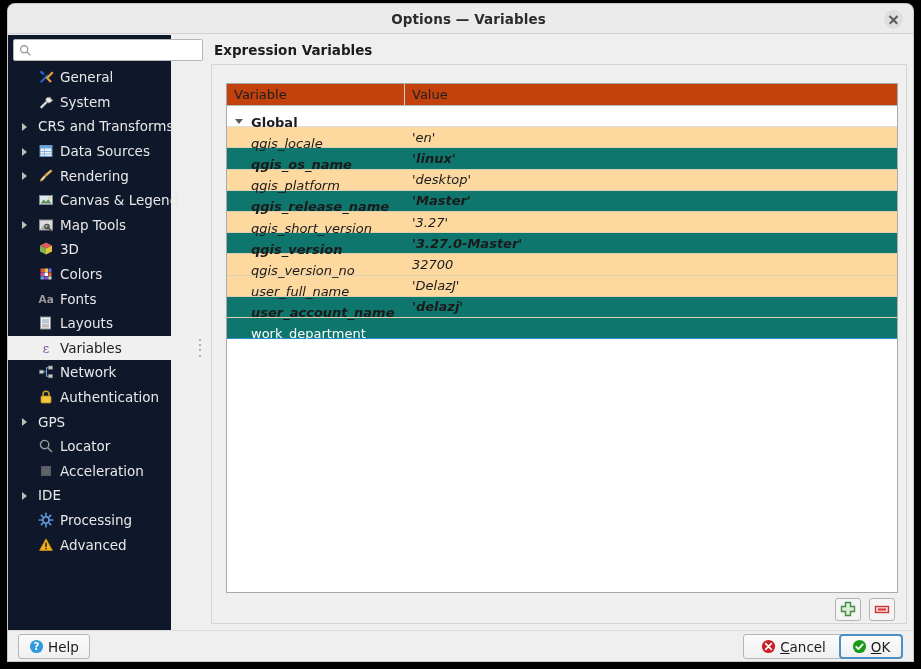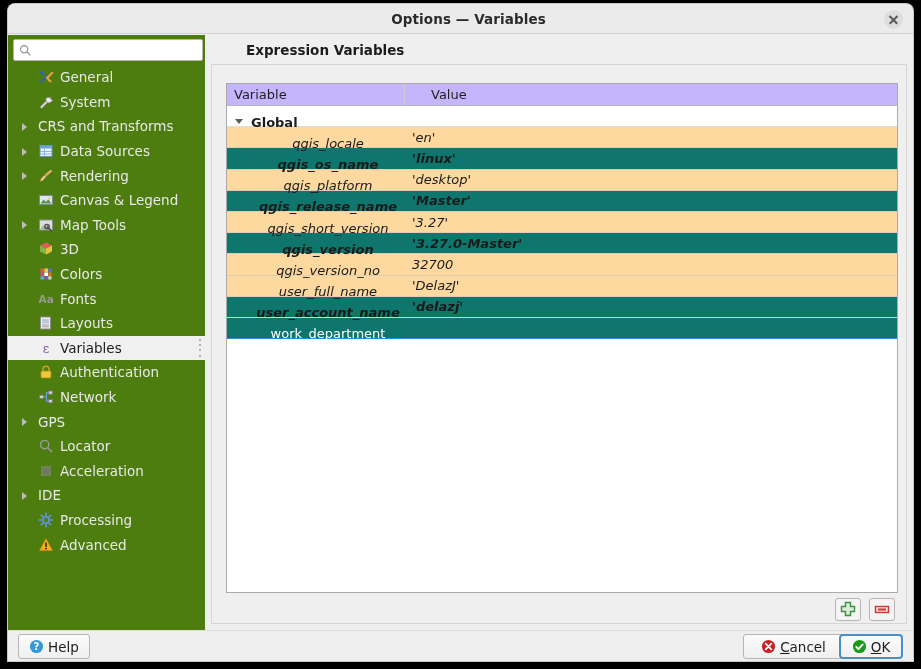--- a/index.html
+++ b/index.html
@@ -65,22 +65,22 @@
     position: absolute;
     left: 0; top: 31px;
     width: 905px; height: 595px;
     background: #efefef;
   }
 
   
   #left-col {
     position: absolute;
     left: 0; top: 0;
-    width: 197px; height: 595px;
-    background: #4d7c0f;
+    width: 163px; height: 595px;
+    background: #0f172a;
   }
   #search-wrap {
     position: absolute;
     left: 5px; top: 4px;
     width: 190px; height: 22px;
     background: #ffffff;
     border: 1px solid #b6b6b6;
     border-radius: 2px;
   }
   #search-icon {
@@ -155,21 +155,20 @@
     left: 197px; top: 0;
     width: 708px; height: 595px;
     background: #efefef;
   }
   #panel-title {
     position: absolute;
     left: 9px; top: 7px;
     font-size: 13.5px;
     font-weight: bold;
     color: #1c1c1c;
-    margin-left: 32px;
   }
   #panel-box {
     position: absolute;
     left: 6px; top: 29px;
     width: 696px; height: 560px;
     background: #efefef;
     border: 1px solid #d5d5d5;
   }
 
   
@@ -177,23 +176,22 @@
     position: absolute;
     left: 14px; top: 18px;
     width: 672px; height: 510px;
     background: #ffffff;
     border: 1px solid #aaaaaa;
     overflow: hidden;
   }
   #thead {
     display: flex;
     height: 22px;
-    background: #c4b5fd;
+    background: #c2410c;
     border-bottom: 1px solid #b9b9b9;
-    gap: 19px;
   }
   .th {
     font-size: 13px;
     color: #1f1f1f;
     line-height: 21px;
     padding-left: 7px;
   }
   .th.c1 { width: 178px; border-right: 1px solid #cfcfcf; }
   .th.c2 { flex: 1; }
 
@@ -218,21 +216,21 @@
     position: absolute;
     left: 8px; top: 50%;
     margin-top: -3px;
     width: 0; height: 0;
     border-top: 5px solid #5a5a5a;
     border-left: 4.5px solid transparent;
     border-right: 4.5px solid transparent;
   }
 
   .trow.var { font-style: italic; color: #1a1a1a; }
-  .trow.var .c1 { padding-left: 24px; text-align: center; }
+  .trow.var .c1 { padding-left: 24px; }
   .trow.odd  { background: #fdd9a0; }
   .trow.even { background: #0f766e; font-weight: bold; }
   .trow.selected {
     background: #0f766e;
     color: #ffffff;
     font-style: normal;
     border-bottom: 1px solid #2a8ccd;
   }
 
   
@@ -400,33 +398,33 @@
             <span class="nav-label">Variables</span>
             <span id="splitter-dots">
               <i></i>
               <i></i>
               <i></i>
               <i></i>
             </span>
           </div>
           <div class="nav-item">
             <svg class="nav-icon" viewBox="0 0 16 16">
-              <path d="M5 7V5.2a3 3 0 016 0V7" fill="none" stroke="#c9a227" stroke-width="1.5"></path>
-              <rect x="3" y="7" width="10" height="7" rx="1" fill="#f2c63d" stroke="#b08b1e" stroke-width=".8"></rect>
-            </svg>
-            <span class="nav-label">Authentication</span>
-          </div>
-          <div class="nav-item">
-            <svg class="nav-icon" viewBox="0 0 16 16">
               <rect x="1.5" y="6.2" width="4" height="3.2" fill="#cfcfcf" stroke="#777" stroke-width=".8"></rect>
               <rect x="10.5" y="2" width="4" height="3.2" fill="#cfcfcf" stroke="#777" stroke-width=".8"></rect>
               <rect x="10.5" y="10.6" width="4" height="3.2" fill="#cfcfcf" stroke="#777" stroke-width=".8"></rect>
               <path d="M5.5 7.8h3v-4h2M8.5 7.8v4.4h2" fill="none" stroke="#6fa3d6" stroke-width="1.1"></path>
             </svg>
             <span class="nav-label">Network</span>
+          </div>
+          <div class="nav-item">
+            <svg class="nav-icon" viewBox="0 0 16 16">
+              <path d="M5 7V5.2a3 3 0 016 0V7" fill="none" stroke="#c9a227" stroke-width="1.5"></path>
+              <rect x="3" y="7" width="10" height="7" rx="1" fill="#f2c63d" stroke="#b08b1e" stroke-width=".8"></rect>
+            </svg>
+            <span class="nav-label">Authentication</span>
           </div>
           <div class="nav-item no-icon">
             <span class="nav-arrow"></span>
             <span class="nav-label">GPS</span>
           </div>
           <div class="nav-item">
             <svg class="nav-icon" viewBox="0 0 16 16">
               <circle cx="6.6" cy="6.6" r="4.2" fill="none" stroke="#9a9a9a" stroke-width="1.4"></circle>
               <line x1="9.7" y1="9.7" x2="14" y2="14" stroke="#9a9a9a" stroke-width="1.5"></line>
             </svg>

